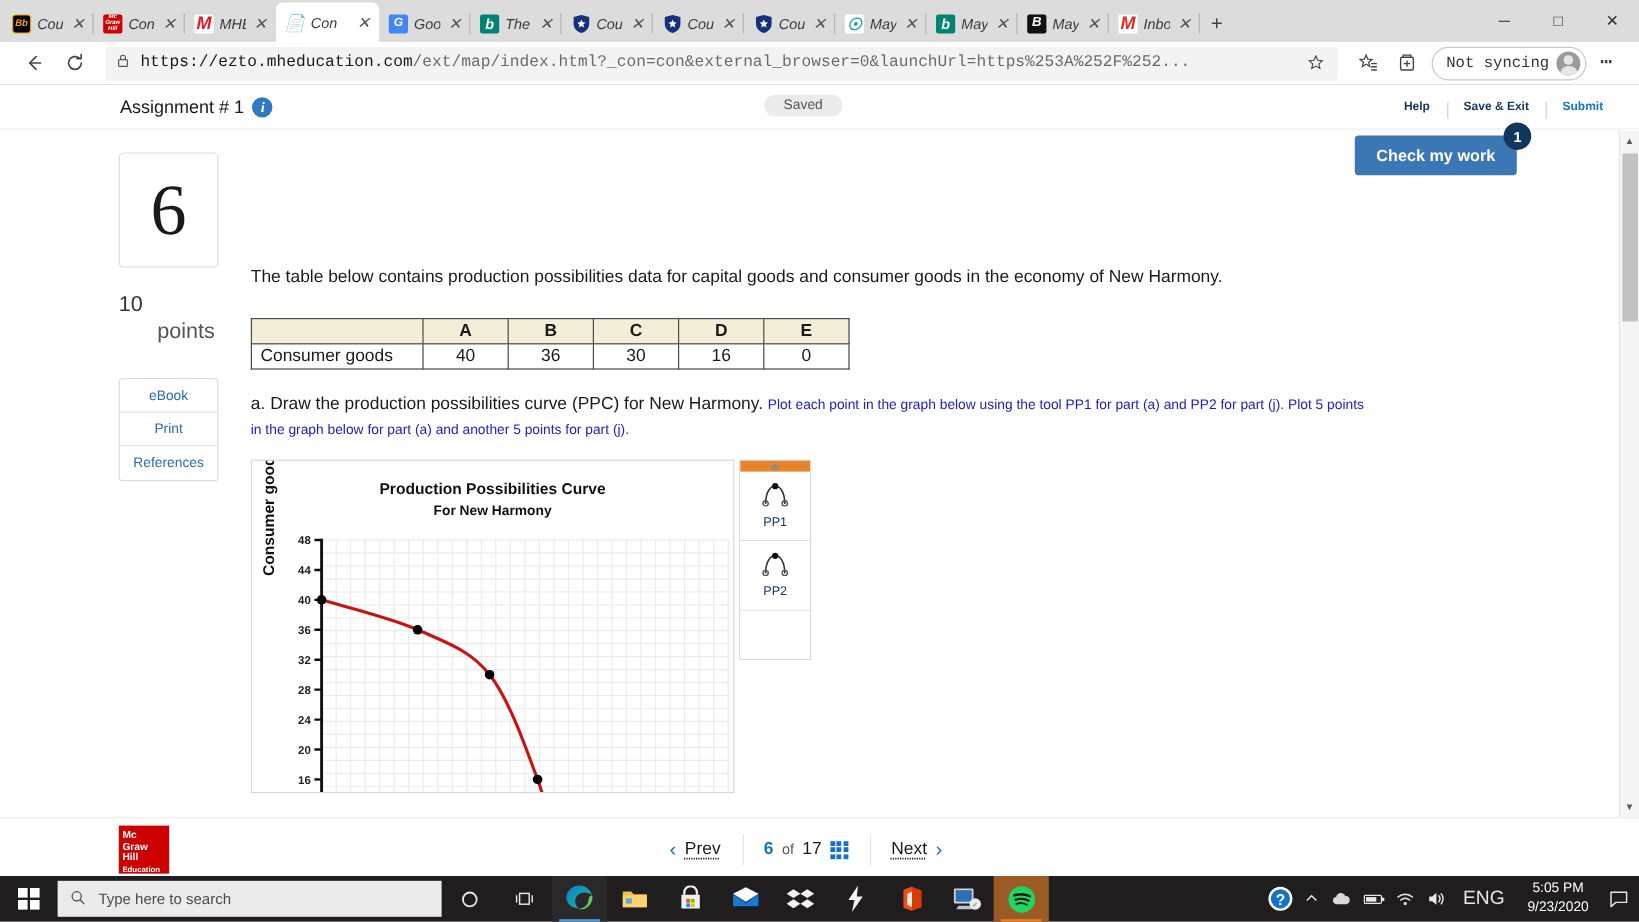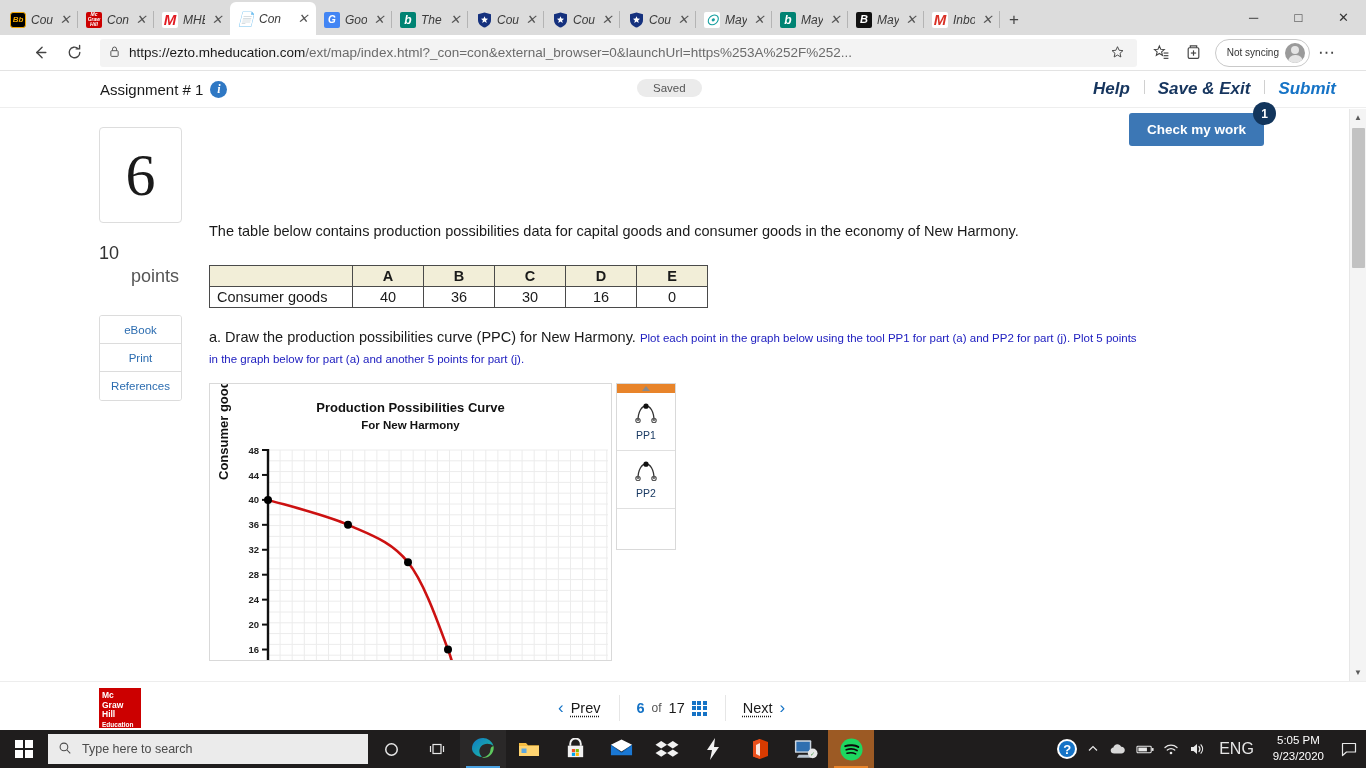--- a/index.html
+++ b/index.html
@@ -64,22 +64,23 @@
     position: absolute; right: 0; top: 0; height: 35px;
     display: flex; align-items: center;
   }
   .win-btn {
     width: 45px; height: 35px; display: flex; align-items: center;
     justify-content: center; font-size: 13px; color: #333;
   }
 
   .toolbar {
     height: 36px; background: #ffffff; display: flex;
-    align-items: center; padding: 0 24px; gap: 2px;
+    align-items: center; padding: 0 12px; gap: 2px;
     border-bottom: 1px solid #e3e3e3;
+    font-family: Liberation Mono, monospace;
   }
   .nav-btn {
     width: 32px; height: 30px; display: flex; align-items: center;
     justify-content: center; color: #555; font-size: 16px;
   }
   .urlbar {
     flex: 1 1 auto; height: 28px; background: #f3f3f3;
     border-radius: 3px; display: flex; align-items: center;
     padding: 0 8px; gap: 8px; margin: 0 8px; min-width: 0;
   }
@@ -88,21 +89,21 @@
     white-space: nowrap; overflow: hidden; text-overflow: ellipsis;
   }
   .url-text b { color: #1a1a1a; font-weight: normal; }
   .tool-ico {
     width: 30px; height: 28px; display: flex; align-items: center;
     justify-content: center; color: #444; font-size: 15px;
   }
   .profile-pill {
     height: 28px; border: 1px solid #c9c9c9; border-radius: 14px;
     display: flex; align-items: center; gap: 6px; padding: 0 4px 0 11px;
-    font-size: 10px; color: #333; margin-left: 4px;
+    font-size: 13px; color: #333; margin-left: 4px;
   }
   .avatar-circle {
     width: 20px; height: 20px; border-radius: 50%; background: #9a9a9a;
     position: relative; overflow: hidden;
   }
   .avatar-circle::before {
     content: ""; position: absolute; left: 6px; top: 3px;
     width: 8px; height: 8px; border-radius: 50%; background: #e5e5e5;
   }
   .avatar-circle::after {
@@ -127,23 +128,22 @@
   }
   .saved-pill {
     position: absolute; left: 637px; top: 8px;
     background: #ebebeb; border-radius: 11px; padding: 3px 16px;
     font-size: 11.5px; color: #555;
   }
   .hdr-links {
     margin-left: auto; display: flex; align-items: center; gap: 0;
   }
   .hdr-link {
-    font-size: 17px; font-weight: bold; color: #16355e; padding: 0 14px;
+    font-size: 10px; font-weight: bold; color: #16355e; padding: 0 14px;
     position: relative;
-    font-style: italic;
   }
   .hdr-link.blue { color: #1573c6; }
   .hdr-link + .hdr-link::before {
     content: ""; position: absolute; left: 0; top: 1px;
     height: 14px; width: 1px; background: #d0d0d0;
   }
 
   .checkwork-wrap { position: absolute; right: 102px; top: 42px; }
   .checkwork-btn {
     background: #3c77b5; color: #fff; font-size: 13.5px; font-weight: bold;

